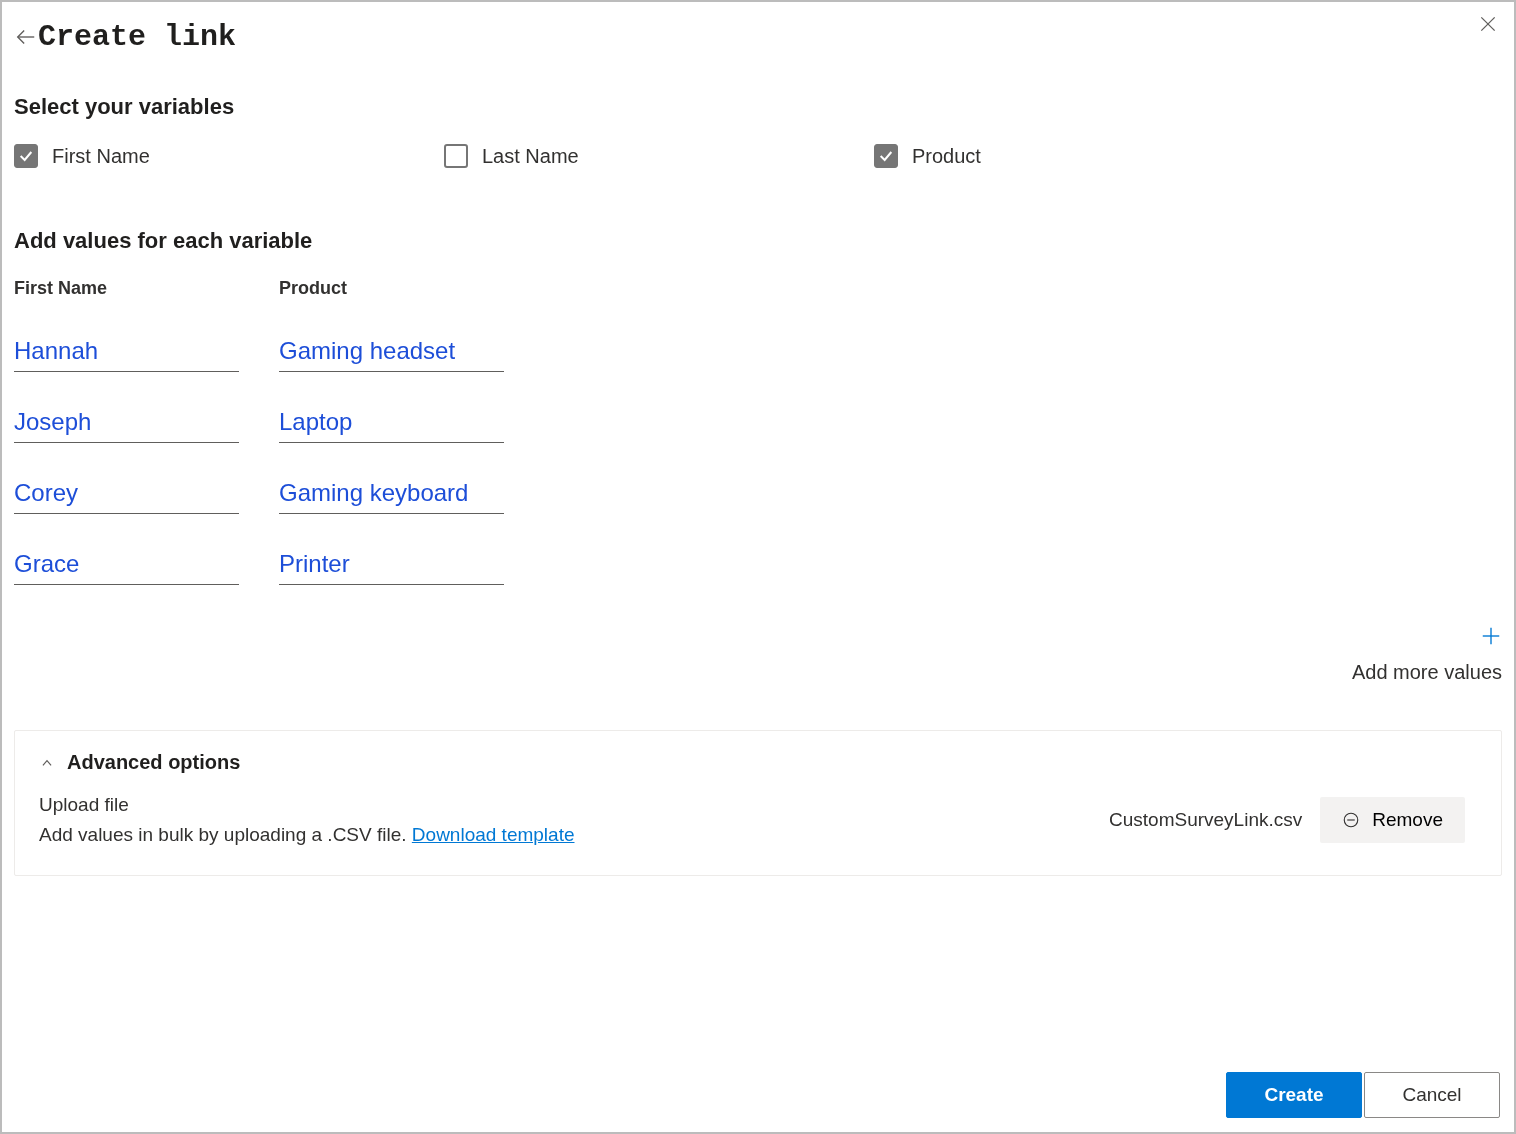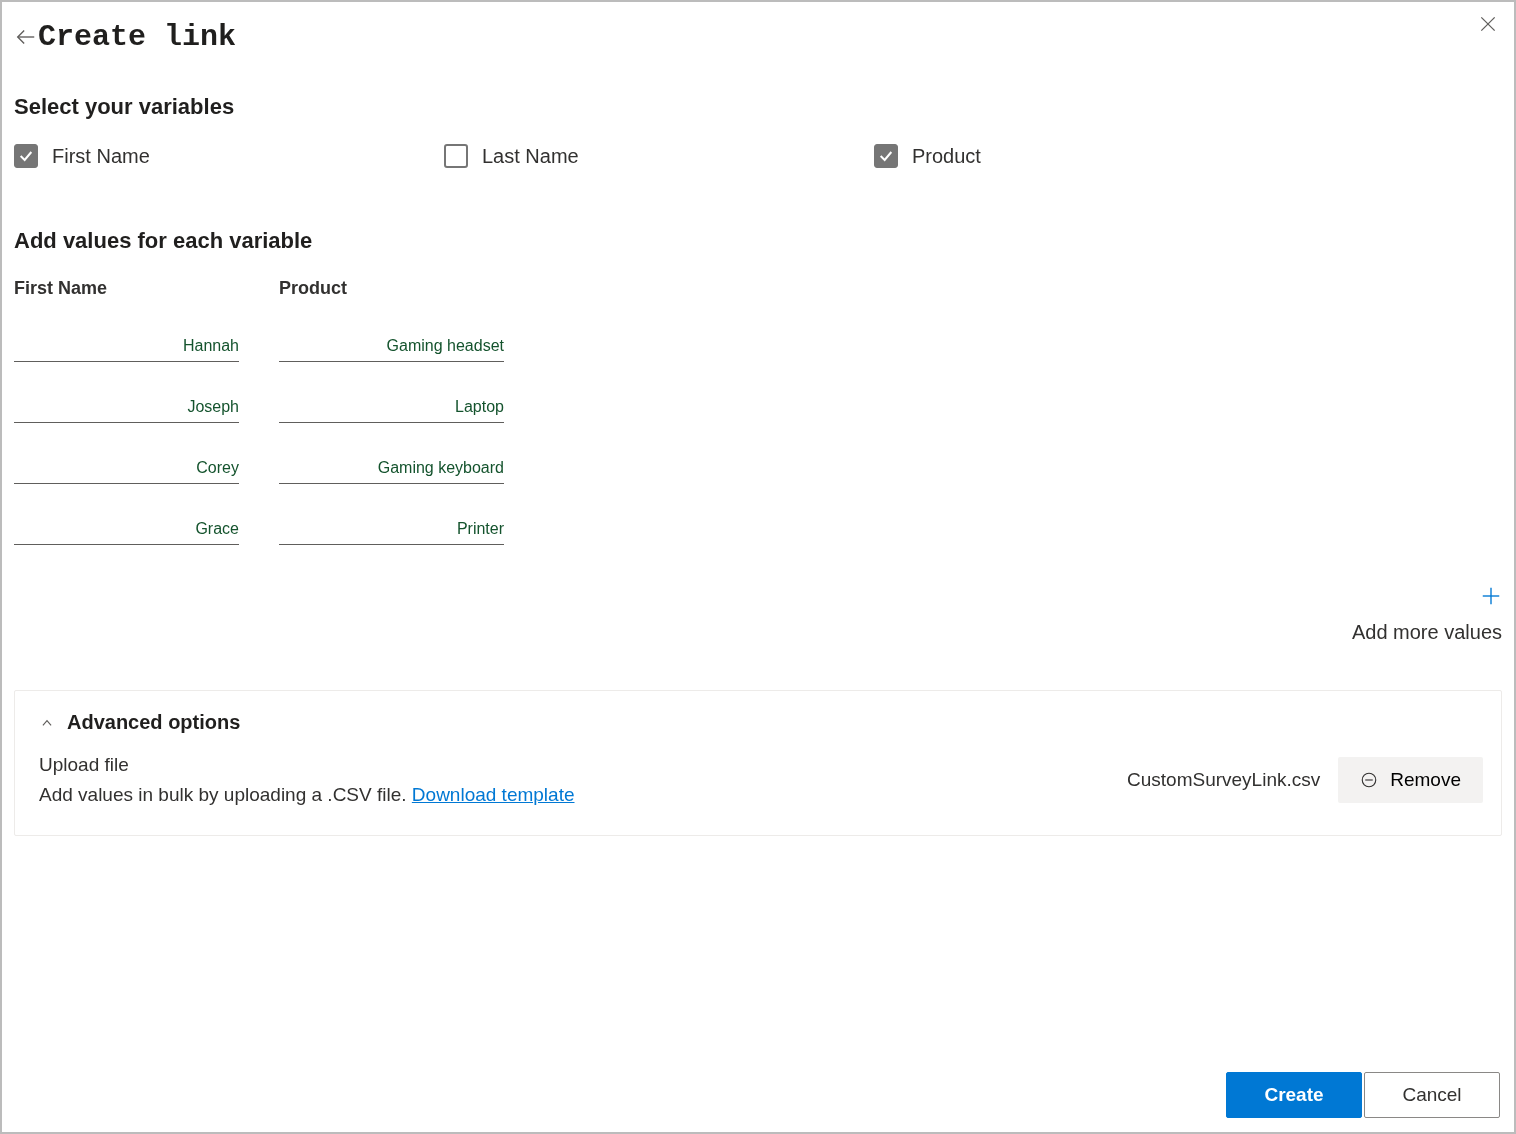--- a/index.html
+++ b/index.html
@@ -112,28 +112,27 @@
     .col-header {
       font-size: 18px;
       font-weight: 600;
       color: #323130;
       margin-bottom: 32px;
     }
     .input-cell {
       width: 100%;
       border: none;
       border-bottom: 1.5px solid #605e5c;
-      font-size: 16px;
+      font-size: 24px;
       font-family: inherit;
-      color: #14532d;
+      color: #1d4ed8;
       padding: 6px 0 6px 0;
       margin-bottom: 30px;
       background: transparent;
       outline: none;
-      text-align: right;
     }
     .add-more {
       display: flex;
       align-items: flex-end;
       gap: 14px;
       cursor: pointer;
       margin-top: 10px;
       flex-direction: column;
     }
     .plus-icon {
@@ -145,21 +144,21 @@
       justify-content:center;
     }
     .plus-icon svg { width: 22px; height: 22px; }
     .add-more-label {
       font-size: 20px;
       color: #323130;
     }
     .advanced-card {
       border: 1px solid #edebe9;
       border-radius: 2px;
-      padding: 20px 18px 24px 24px;
+      padding: 20px 36px 24px 24px;
       margin-top: 46px;
     }
     .adv-header {
       display: flex;
       align-items: center;
       gap: 12px;
       margin-bottom: 16px;
       cursor: pointer;
     }
     .chevron-up {

